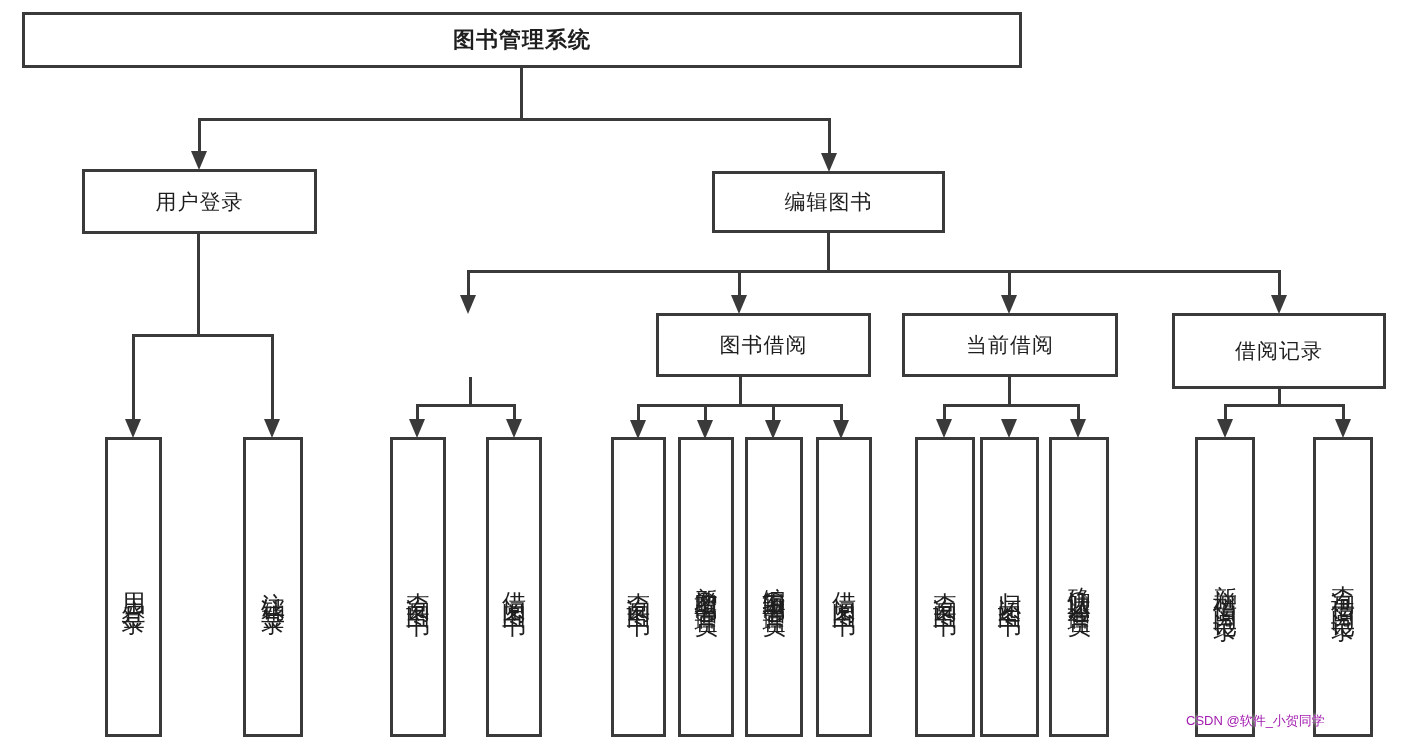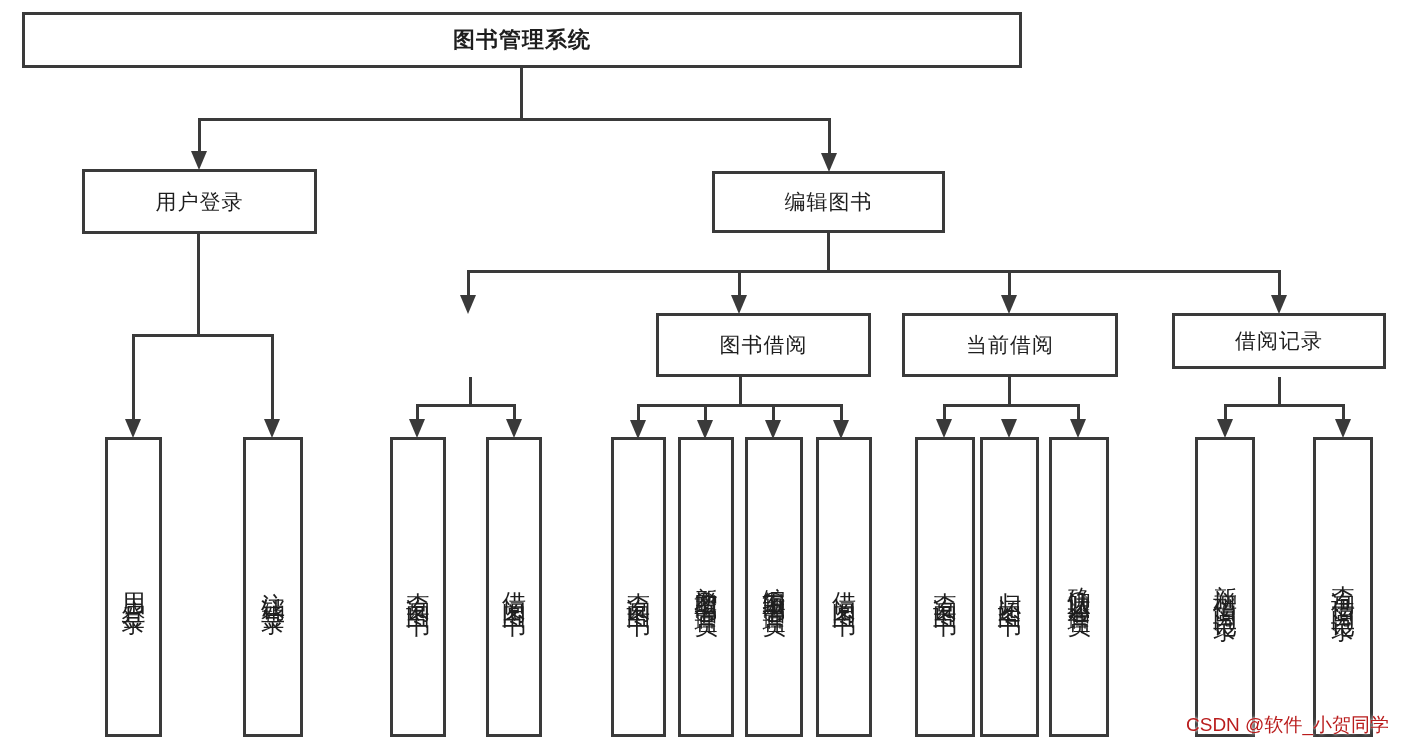--- a/index.html
+++ b/index.html
@@ -39,21 +39,21 @@
     writing-mode:vertical-rl;
     text-orientation:mixed;
     font-size:24px;
     letter-spacing:7px;
     line-height:1;
     white-space:nowrap;
   }
   .vbox.tight .vtext{letter-spacing:4px;font-size:23px;}
   #watermark{
     position:absolute;left:1186px;top:712px;
-    font-size:19px;color:#b91c1c;
+    font-size:13px;color:#a21caf;
     text-shadow:0 0 2px #ffffff,0 0 4px #ffffff;
     white-space:nowrap;z-index:5;
   }
 </style>
 </head>
 <body>
 
 <div id="canvas">
 
   <div class="line" style="left:520px;top:68px;width:3px;height:53px;"></div>
@@ -124,21 +124,21 @@
   <div class="hbox" style="left:712px;top:171px;width:233px;height:62px;">
     <span>编辑图书</span>
   </div>
 
   <div class="hbox" style="left:633px;top:313px;width:215px;height:64px;margin-left:23px;">
     <span>图书借阅</span>
   </div>
   <div class="hbox" style="left:902px;top:313px;width:216px;height:64px;font-family:Liberation Mono, monospace;">
     <span>当前借阅</span>
   </div>
-  <div class="hbox" style="left:1172px;top:313px;width:214px;height:56px;">
+  <div class="hbox" style="left:1172px;top:313px;width:214px;height:76px;">
     <span>借阅记录</span>
   </div>
 
   <div class="vbox" style="left:105px;top:437px;width:57px;height:300px;">
     <span class="vtext">用户登录</span>
   </div>
   <div class="vbox" style="left:243px;top:437px;width:60px;height:300px;">
     <span class="vtext">注销登录</span>
   </div>
 

